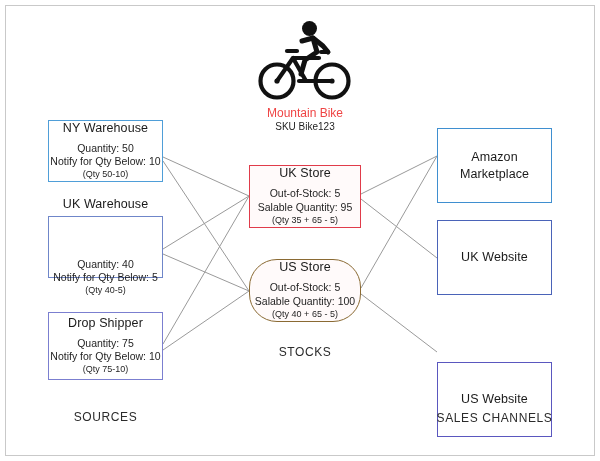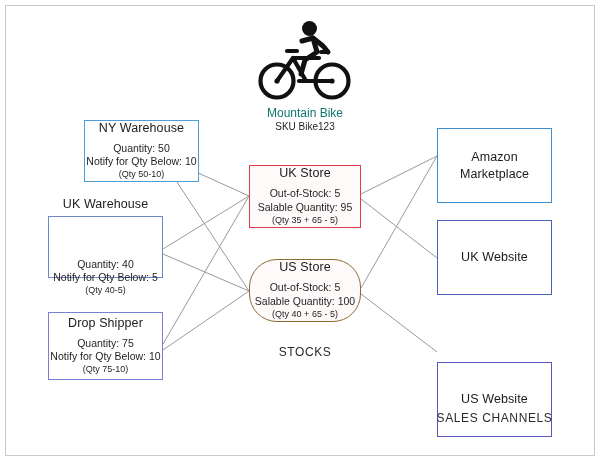--- a/index.html
+++ b/index.html
@@ -83,21 +83,21 @@
   }
   #product {
     position: absolute;
     left: 240px;
     top: 18px;
     width: 130px;
     text-align: center;
   }
   #product-name {
     font-size: 12px;
-    color: #0f766e;
+    color: #ef4444;
     margin-top: 2px;
   }
   #product-sku {
     font-size: 10px;
     color: #1f1f1f;
     margin-top: 1px;
   }
   svg.bike { display: block; margin: 0 auto; }
 </style>
 </head>
@@ -143,21 +143,21 @@
         <path d="M45 23 L56 20 L66 28 L71 34"></path>
         <path d="M56 20 L60 34 L48 42 L44 56"></path>
       </g>
       <circle cx="20" cy="63" r="2.6" fill="#111111"></circle>
       <circle cx="75" cy="63" r="2.6" fill="#111111"></circle>
     </svg>
     <div id="product-name">Mountain Bike</div>
     <div id="product-sku">SKU Bike123</div>
   </div>
 
-  <div class="node src-box" style="left:48px; top:120px; width:115px; height:62px;margin-left:36px;">
+  <div class="node src-box" style="left:48px; top:120px; width:115px; height:62px;">
     <div class="title">NY Warehouse</div>
     <div class="stock-body">
       <div class="line">Quantity: 50</div>
       <div class="line">Notify for Qty Below: 10</div>
       <div class="sub">(Qty 50-10)</div>
     </div>
   </div>
 
   <div class="node src-box b2" style="left:48px; top:216px; width:115px; height:62px;gap:40px;">
     <div class="title">UK Warehouse</div>
@@ -201,16 +201,17 @@
 
   <div class="node chan-box" style="left:437px; top:128px; width:115px; height:75px;">
     <div class="title" style="white-space:pre-line; line-height:1.35;">Amazon
 Marketplace</div>
   </div>
 
   <div class="node chan-box c3" style="left:437px; top:314px; width:115px; height:75px;margin-top:48px;">
     <div class="title">US Website</div>
   </div>
 
+  <div class="group-label" style="left:48px; top:410px; width:115px;">SOURCES</div>
   <div class="group-label" style="left:249px; top:345px; width:112px;">STOCKS</div>
   <div class="group-label" style="left:429px; top:411px; width:131px;">SALES CHANNELS</div>
 
 </div>
 
 </body></html>

